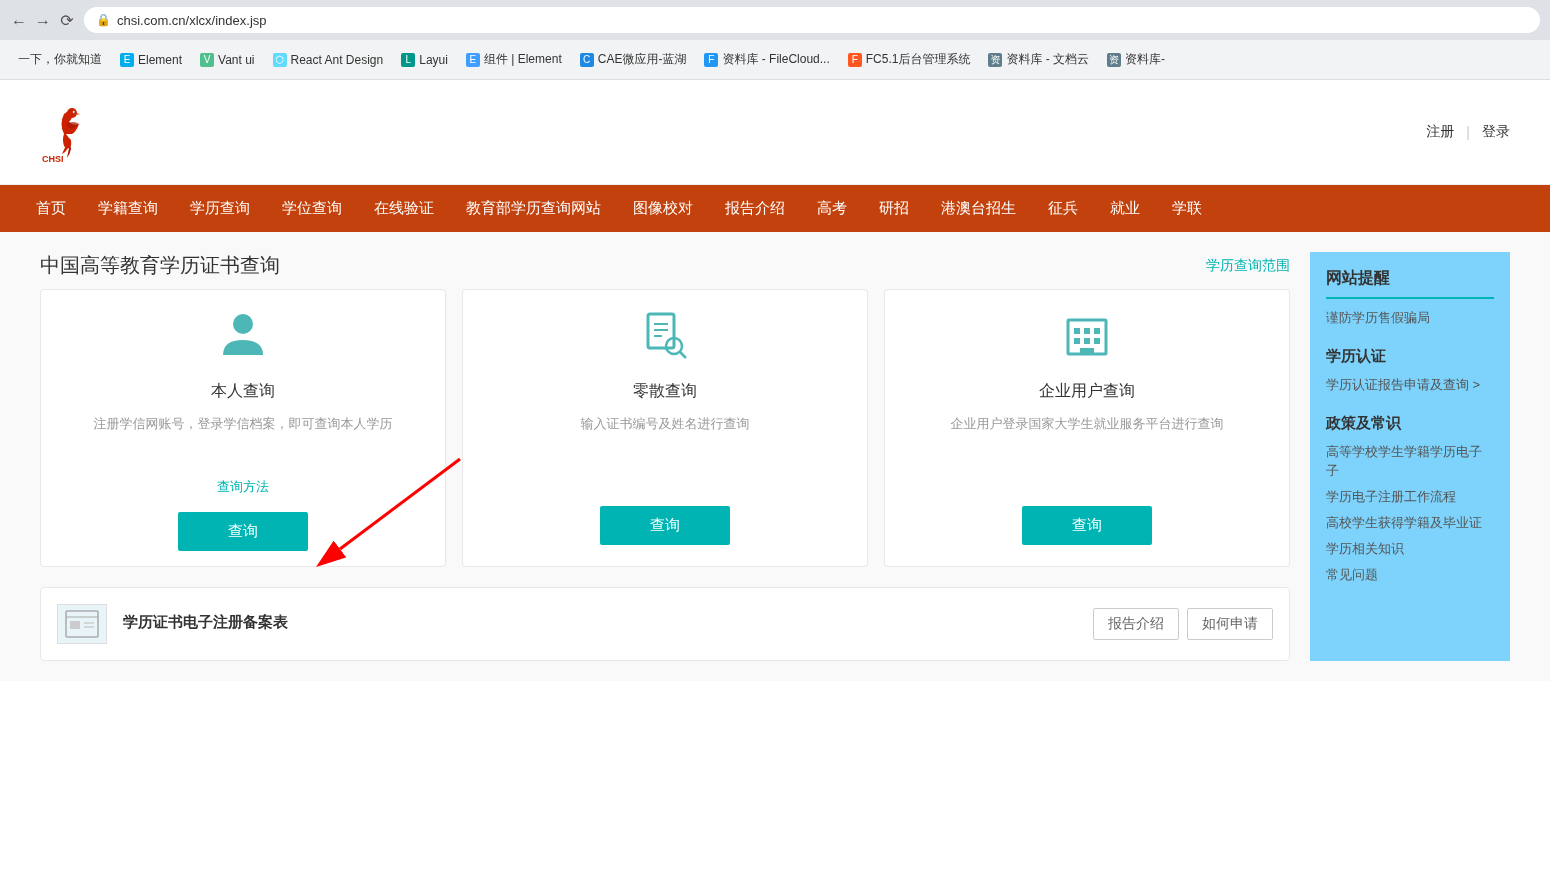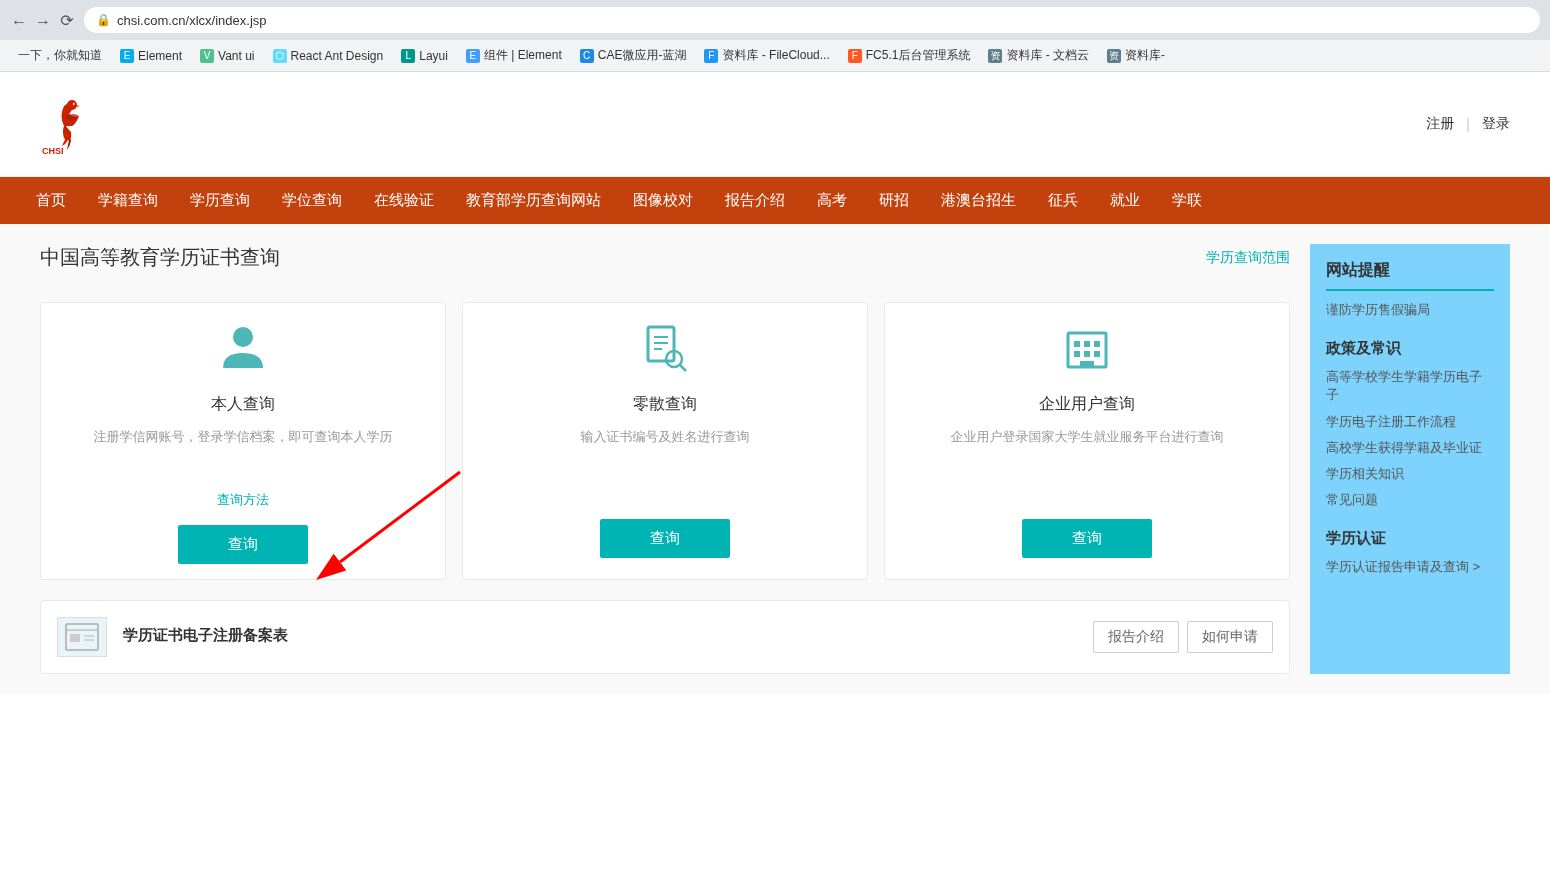--- a/index.html
+++ b/index.html
@@ -6,21 +6,21 @@
     body { font-family: "Microsoft YaHei", SimHei, Arial, sans-serif; font-size: 14px; background: #f5f5f5; overflow-x: hidden; }
 
     
     .browser-chrome { background: #dee1e6; height: 40px; display: flex; align-items: center; padding: 0 10px; gap: 8px; }
     .browser-nav-icons { display: flex; gap: 6px; align-items: center; }
     .nav-icon { width: 18px; height: 18px; display: flex; align-items: center; justify-content: center; color: #555; font-size: 16px; cursor: pointer; }
     .address-bar { flex: 1; background: white; border-radius: 20px; height: 26px; display: flex; align-items: center; padding: 0 12px; font-size: 13px; color: #333; }
     .lock-icon { color: #555; margin-right: 6px; font-size: 12px; }
 
     
-    .bookmarks-bar { background: #f1f3f4; height: 32px; display: flex; align-items: center; padding: 0 10px; gap: 2px; border-bottom: 1px solid #ddd; overflow: hidden; }
+    .bookmarks-bar { background: #f1f3f4; height: 40px; display: flex; align-items: center; padding: 0 10px; gap: 2px; border-bottom: 1px solid #ddd; overflow: hidden; }
     .bookmark-item { display: flex; align-items: center; gap: 4px; padding: 4px 8px; border-radius: 4px; cursor: pointer; font-size: 12px; color: #333; white-space: nowrap; }
     .bookmark-favicon { width: 14px; height: 14px; border-radius: 2px; display: inline-flex; align-items: center; justify-content: center; font-size: 10px; }
     .fav-element { background: #00adef; color: white; }
     .fav-vant { background: #4fc08d; color: white; }
     .fav-react { background: #61dafb; color: white; }
     .fav-layui { background: #009688; color: white; }
     .fav-element2 { background: #409eff; color: white; }
     .fav-cae { background: #1e88e5; color: white; }
     .fav-filecloud { background: #2196f3; color: white; }
     .fav-fc { background: #ff5722; color: white; }
@@ -40,21 +40,21 @@
     
     .main-nav { background: #c2410c; display: flex; align-items: center; padding: 0 20px; }
     .nav-item { color: white; padding: 14px 16px; font-size: 15px; cursor: pointer; white-space: nowrap; }
 
     
     .main-content { display: flex; padding: 20px 40px; gap: 20px; background: #f9f9f9; }
     .content-left { flex: 1; }
     .content-right { width: 200px; background: #7dd3fc; padding: 16px; }
 
     
-    .page-title-row { display: flex; align-items: center; justify-content: space-between; margin-bottom: 31px; }
+    .page-title-row { display: flex; align-items: center; justify-content: space-between; margin-bottom: 10px; }
     .page-title { font-size: 20px; color: #333; font-weight: normal; }
     .scope-link { color: #00b4b4; font-size: 14px; cursor: pointer; }
 
     
     .query-cards { display: flex; gap: 16px; margin-bottom: 20px; }
     .query-card { flex: 1; background: white; border: 1px solid #e8e8e8; border-radius: 4px; padding: 15px 20px; display: flex; flex-direction: column; align-items: center; text-align: center; }
     .card-icon { width: 60px; height: 60px; margin-bottom: 16px; display: flex; align-items: center; justify-content: center; }
     .card-title { font-size: 16px; color: #333; margin-bottom: 12px; }
     .card-desc { font-size: 13px; color: #999; line-height: 1.6; margin-bottom: 16px; min-height: 48px; }
     .query-link { color: #00b4b4; font-size: 13px; margin-bottom: 16px; cursor: pointer; text-decoration: none; }
@@ -284,27 +284,27 @@
     </div>
 
     <div class="content-right">
 
       <div class="sidebar-section">
         <div class="sidebar-title">网站提醒</div>
         <a class="sidebar-link">谨防学历售假骗局</a>
       </div>
 
       <div class="sidebar-section">
+        <div class="sidebar-section-title">学历认证</div>
+        <a class="sidebar-link">学历认证报告申请及查询 &gt;</a>
+      </div>
+
+      <div class="sidebar-section">
         <div class="sidebar-section-title">政策及常识</div>
         <a class="sidebar-link">高等学校学生学籍学历电子子</a>
         <a class="sidebar-link">学历电子注册工作流程</a>
         <a class="sidebar-link">高校学生获得学籍及毕业证</a>
         <a class="sidebar-link">学历相关知识</a>
         <a class="sidebar-link">常见问题</a>
       </div>
-
-      <div class="sidebar-section">
-        <div class="sidebar-section-title">学历认证</div>
-        <a class="sidebar-link">学历认证报告申请及查询 &gt;</a>
-      </div>
     </div>
   </div>
 </div>
 
 </body></html>

